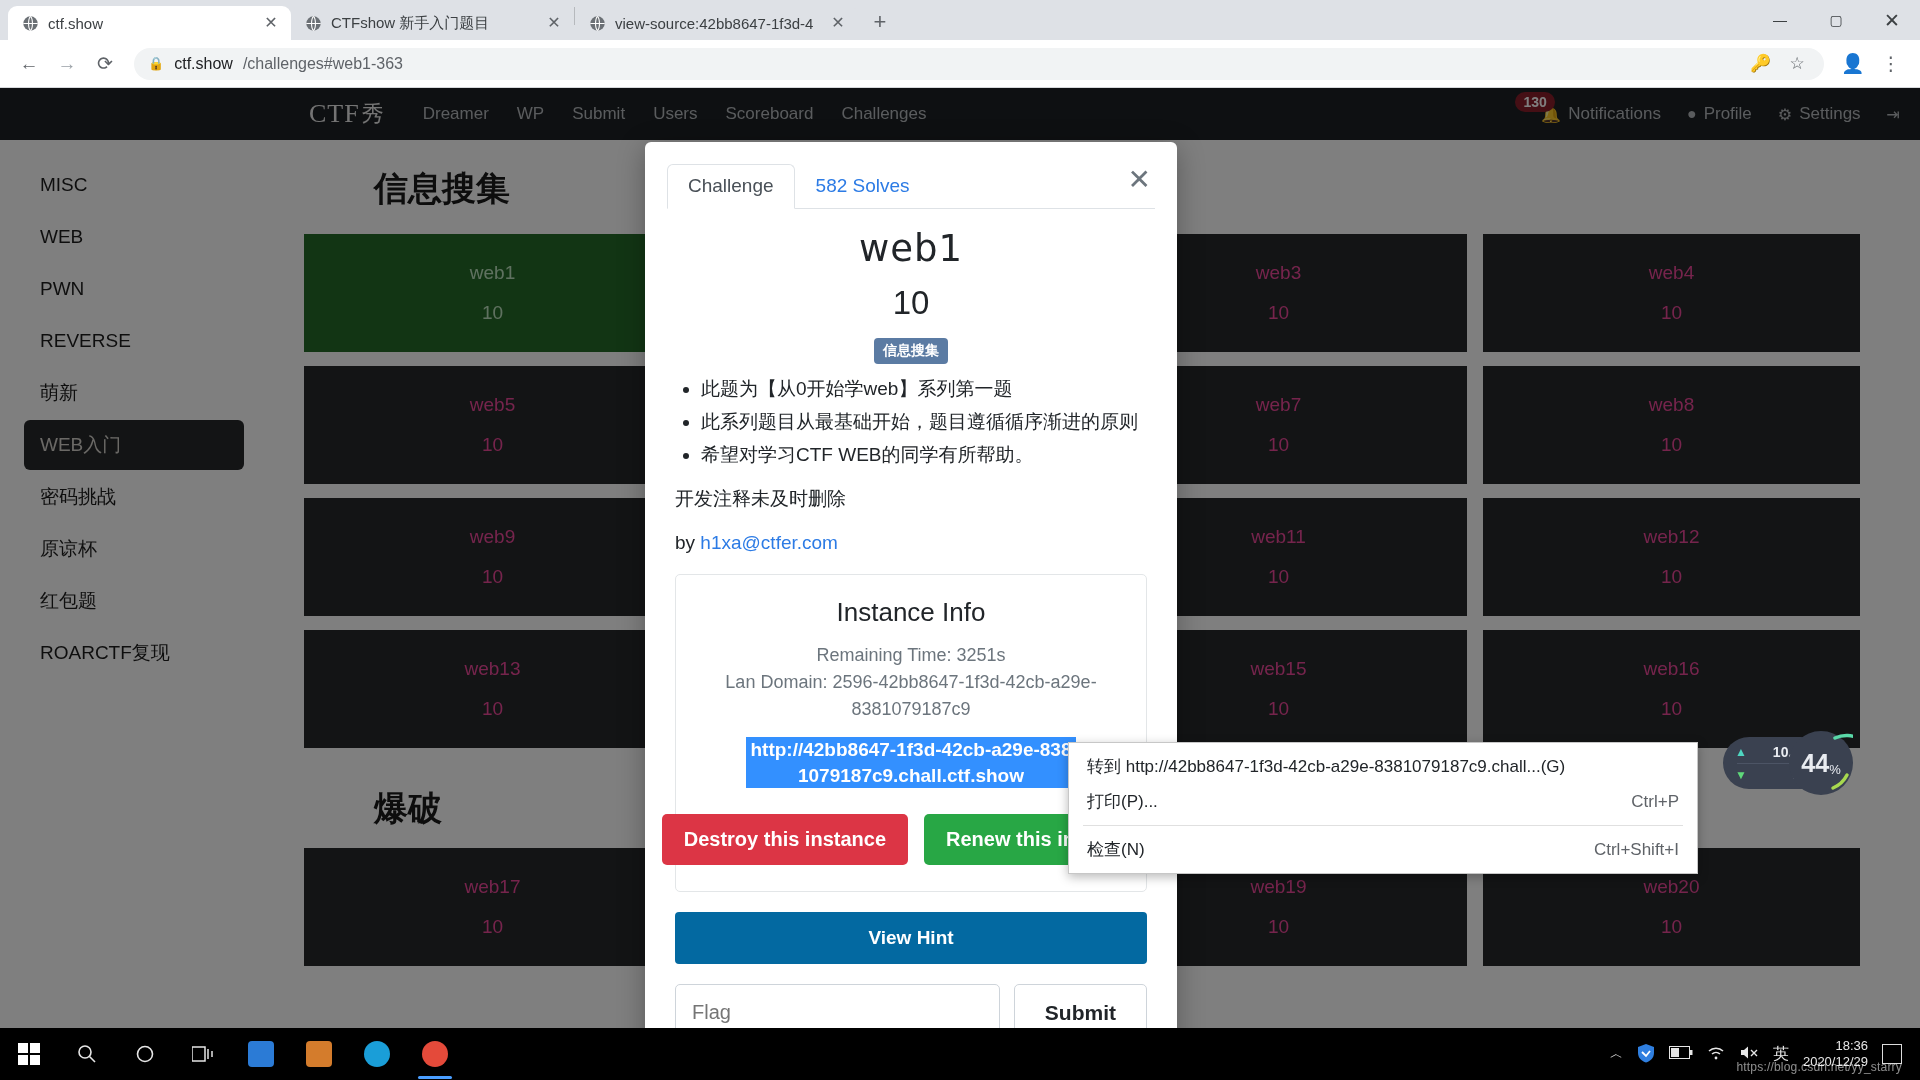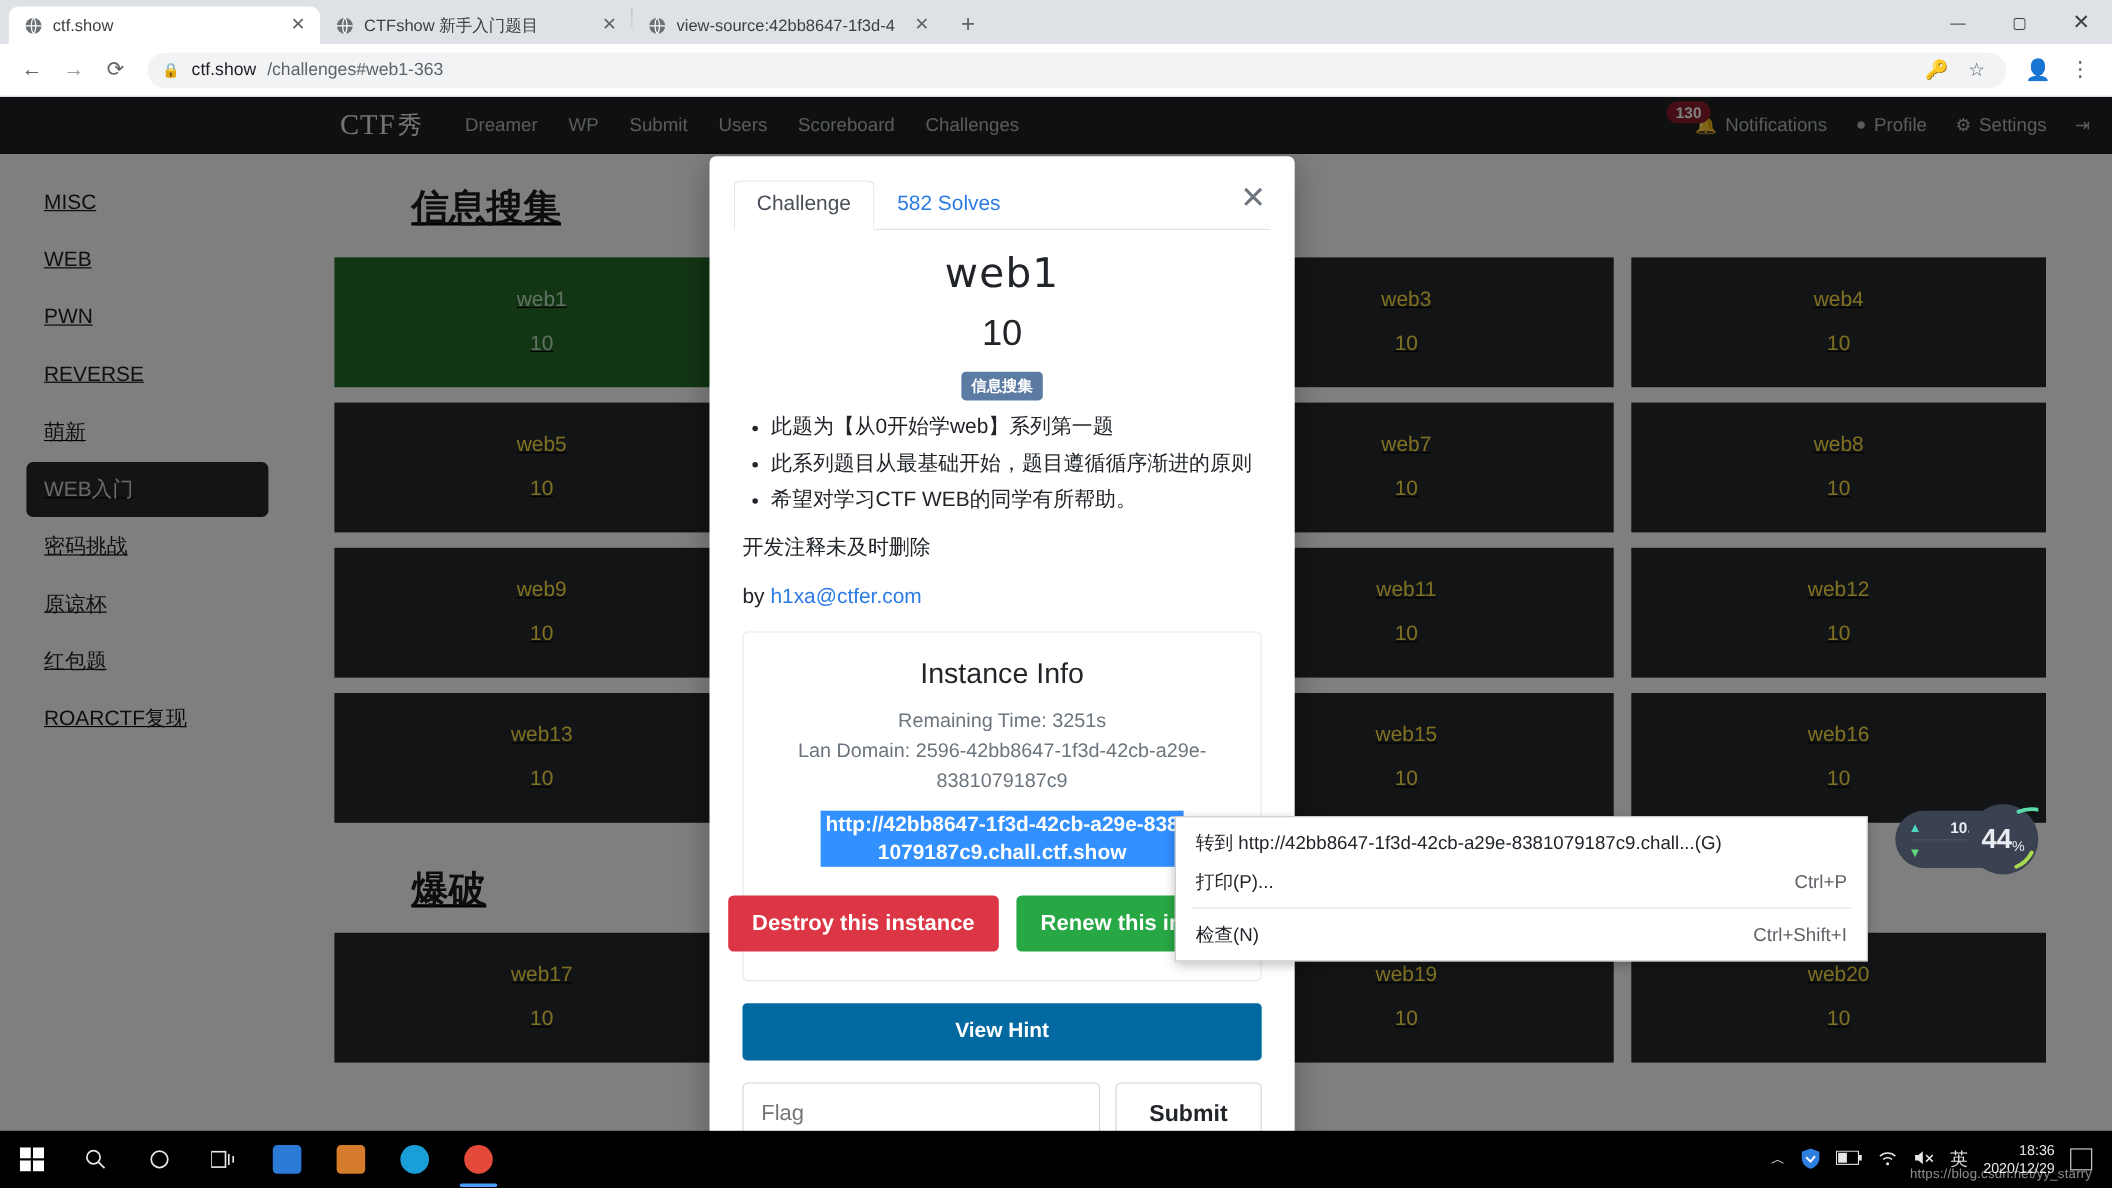--- a/index.html
+++ b/index.html
@@ -112,39 +112,39 @@
     color: #b4b8bc; font-size: 17px; display: flex; align-items: center; gap: 7px;
     white-space: nowrap; position: relative;
   }
   .badge {
     background: #8b1f2a; color: #fff; font-size: 14px; font-weight: bold;
     border-radius: 10px; padding: 2px 8px; position: absolute;
     left: -26px; top: -12px;
   }
   .glyph { font-size: 16px; }
 
-  .page-body { display: flex; height: 940px; text-decoration: underline; }
+  .page-body { display: flex; height: 940px; }
   .sidebar { width: 264px; flex: 0 0 264px; padding: 20px 20px 0 24px; }
   .side-item {
     height: 50px; display: flex; align-items: center; padding: 0 16px;
     color: #1d1d1d; font-size: 19px; border-radius: 6px; margin-bottom: 2px;
   }
   .side-item.active { background: #27292b; color: #d6d3cd; }
 
   .content { flex: 1 1 auto; padding: 26px 60px 0 40px; }
   .sec-title {
     font-size: 34px; font-weight: bold; color: #1a1a1a;
     margin: 0 0 22px 70px; font-family: "Liberation Sans", sans-serif;
   }
   .card-grid {
     display: grid; grid-template-columns: repeat(4, 1fr);
     gap: 14px 16px;
   }
   .chal-card {
-    height: 118px; background: #26292b; color: #fde047;
+    height: 118px; background: #26292b; color: #ec4899;
     display: flex; flex-direction: column; align-items: center;
     justify-content: center; gap: 18px; font-size: 19px;
   }
   .chal-card.solved { background: #256b29; color: #bfe3c0; }
   .chal-card .pts { font-size: 19px; }
   .sec-title2 {
     font-size: 34px; font-weight: bold; color: #1a1a1a;
     margin: 38px 0 16px 70px;
   }
 

